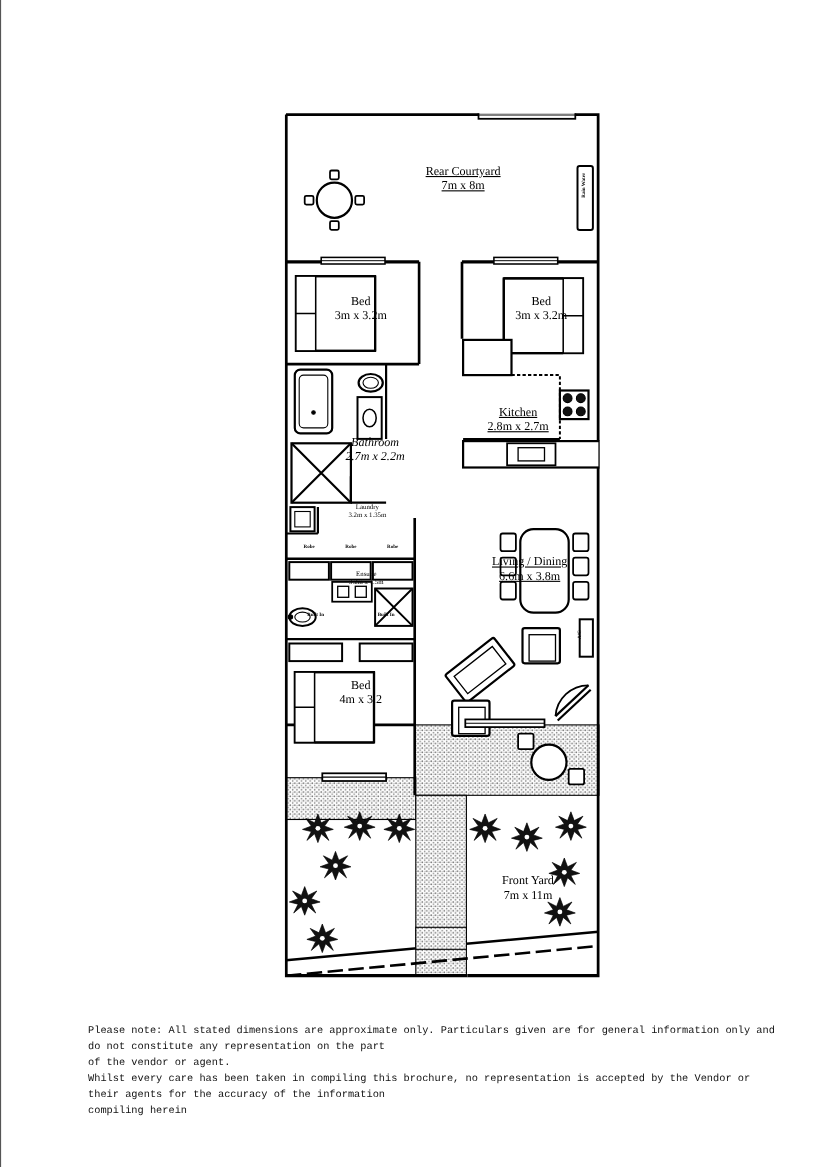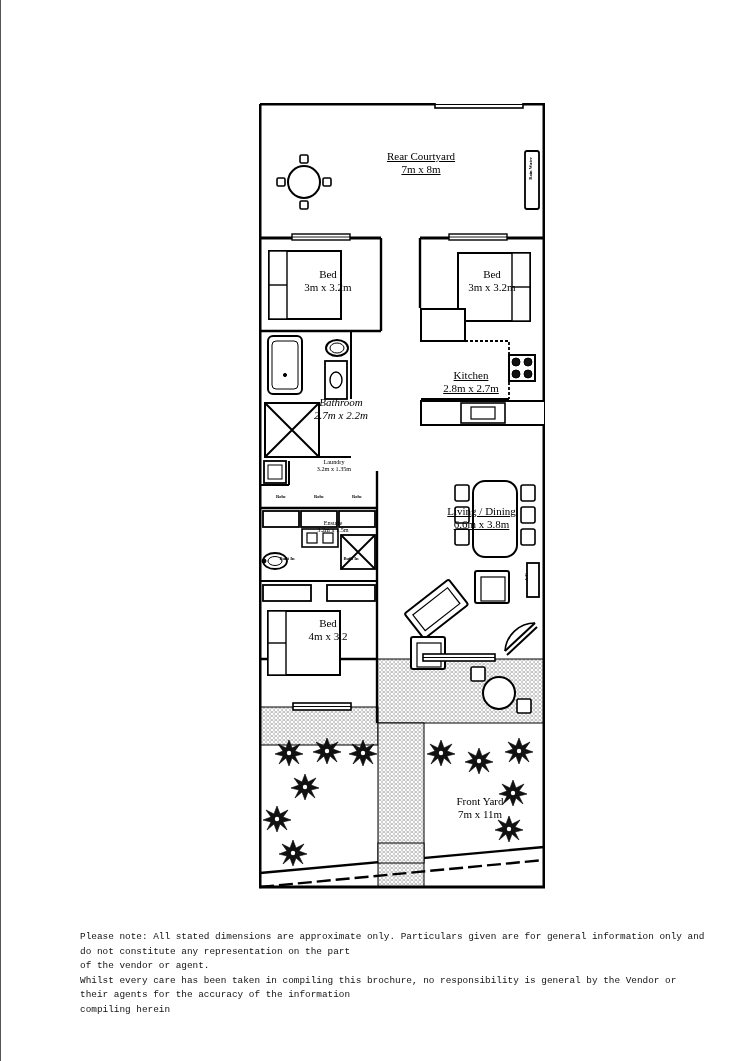--- a/index.html
+++ b/index.html
@@ -311,15 +311,15 @@
 <div class="lbl tiny" style="left:338px;top:494px;width:36px;">Robe</div>
 
 <div class="lbl tiny" style="left:262px;top:556px;width:48px;">Built In</div>
 <div class="lbl tiny" style="left:326px;top:556px;width:48px;">Built In</div>
 
 <div class="vlbl" style="left:523px;top:573px;">A/C</div>
 
 <div class="note">
   <p>Please note: All stated dimensions are approximate only. Particulars given are for general information only and do not constitute any representation on the part</p>
   <p>of the vendor or agent.</p>
-  <p>Whilst every care has been taken in compiling this brochure, no responsibility is general by the Vendor or their agents for the accuracy of the information</p>
+  <p>Whilst every care has been taken in compiling this brochure, no representation is accepted by the Vendor or their agents for the accuracy of the information</p>
   <p>compiling herein</p>
 </div>
 
 </body></html>

